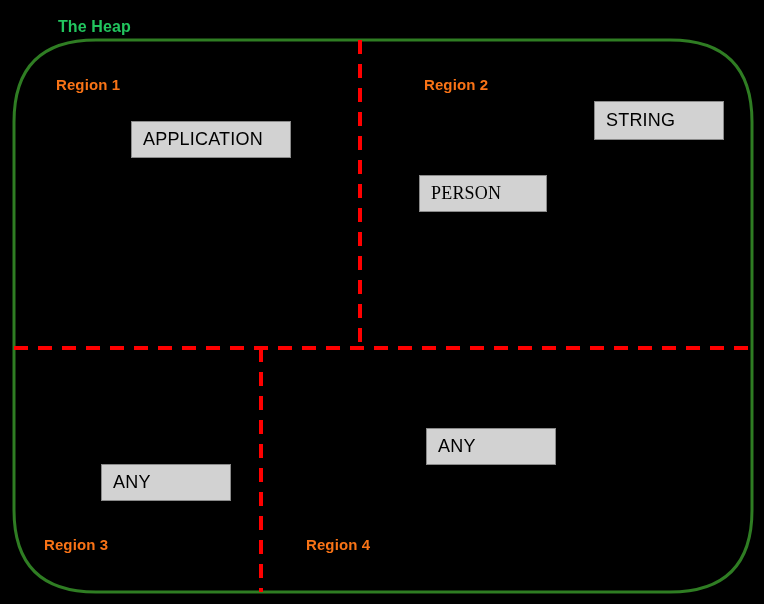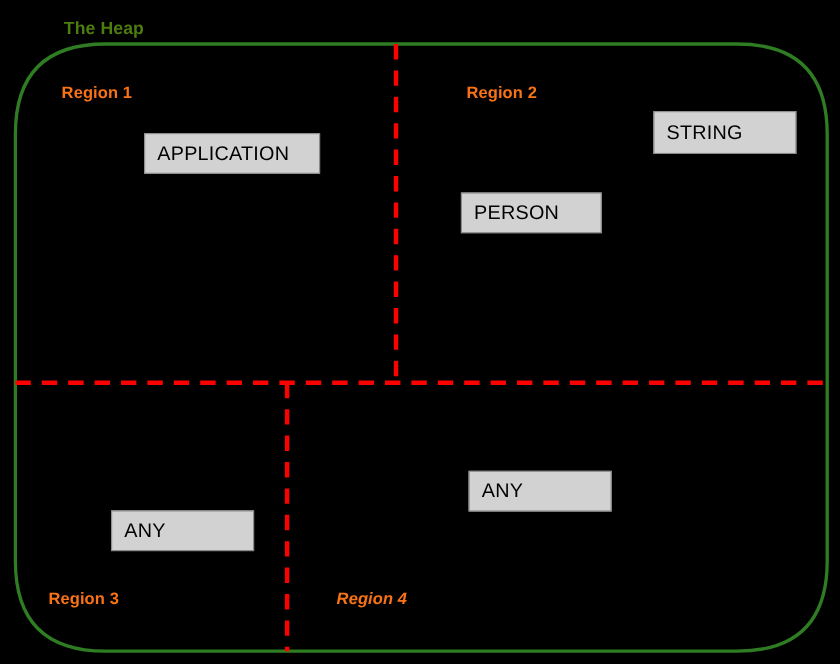--- a/index.html
+++ b/index.html
@@ -41,21 +41,21 @@
     position: absolute;
     color: #f97316;
     font-family: "Liberation Sans", sans-serif;
     font-size: 15px;
     font-weight: bold;
     white-space: nowrap;
     letter-spacing: 0.1px;
   }
   .heap-label {
     position: absolute;
-    color: #4d7c0f;
+    color: #22c55e;
     font-family: "Liberation Sans", sans-serif;
     font-size: 16px;
     font-weight: bold;
     white-space: nowrap;
     letter-spacing: 0.1px;
   }
 </style>
 </head>
 <body>
 
@@ -70,21 +70,21 @@
     <line x1="360" y1="40" x2="360" y2="348" stroke="#ff0000" stroke-width="4" stroke-dasharray="14 10"></line>
 
     <line x1="261" y1="348" x2="261" y2="592" stroke="#ff0000" stroke-width="4" stroke-dasharray="14 10"></line>
   </svg>
 
   <div class="heap-label" style="left:58px; top:18px;">The Heap</div>
 
   <div class="region-label" style="left:56px; top:76px;">Region 1</div>
   <div class="region-label" style="left:386px; top:76px;margin-left:38px;">Region 2</div>
   <div class="region-label" style="left:44px; top:536px;">Region 3</div>
-  <div class="region-label" style="left:306px; top:536px;font-style:italic;">Region 4</div>
+  <div class="region-label" style="left:306px; top:536px;">Region 4</div>
 
   <div class="node-box" style="left:594px; top:101px; width:130px; height:39px;">STRING</div>
   <div class="node-box" style="left:131px; top:121px; width:160px; height:37px;">APPLICATION</div>
-  <div class="node-box" style="left:419px; top:175px; width:128px; height:37px;">PERSON</div>
+  <div class="node-box" style="left:419px; top:175px; width:128px; height:37px;font-family:Liberation Serif, serif;">PERSON</div>
   <div class="node-box" style="left:101px; top:464px; width:130px; height:37px;">ANY</div>
   <div class="node-box" style="left:426px; top:428px; width:130px; height:37px;">ANY</div>
 
 </div>
 
 </body></html>

